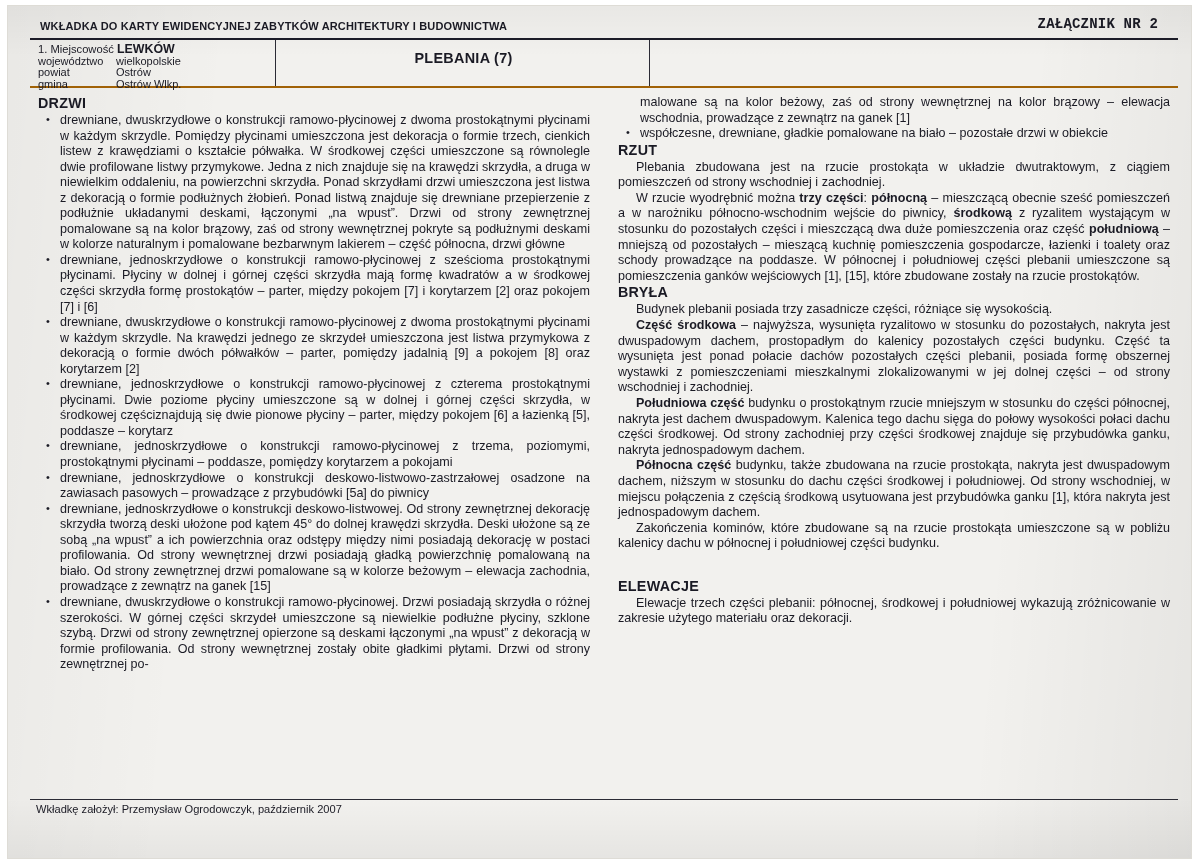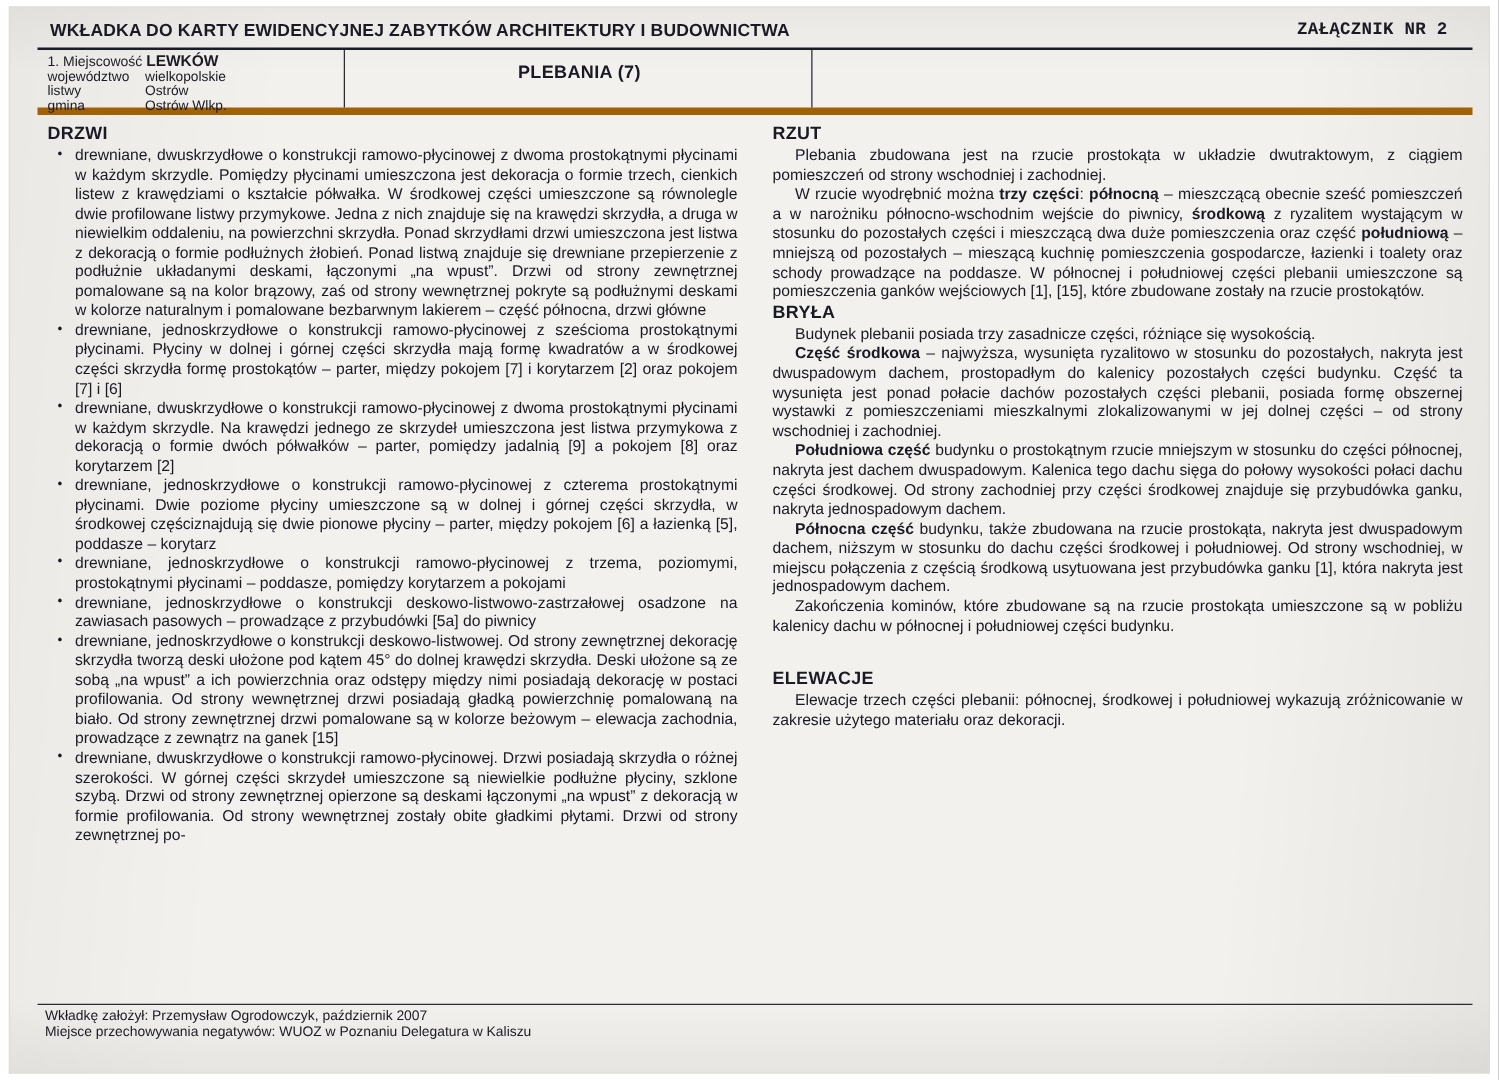--- a/index.html
+++ b/index.html
@@ -45,21 +45,21 @@
   }
 
   
   .doc-header {
     display: flex;
     align-items: flex-end;
     justify-content: space-between;
     padding: 6px 8px 5px 10px;
   }
   .doc-title {
-    font-size: 14px;
+    font-size: 11px;
     font-weight: bold;
     letter-spacing: 0.15px;
   }
   .doc-annex {
     font-size: 14px;
     font-weight: bold;
     letter-spacing: 0.2px;
     padding-right: 12px;
     font-family: Liberation Mono, monospace;
   }
@@ -67,21 +67,21 @@
   .rule-thick {
     height: 2px;
     background: #1c1c28;
     margin: 1px 0 0 0;
   }
 
   
   .info-table {
     display: flex;
     height: 46px;
-    border-bottom: 6px solid #a16207;
+    border-bottom: 2px solid #a16207;
   }
   .info-cell {
     position: relative;
     padding: 3px 6px 0 8px;
     box-sizing: border-box;
   }
   .cell-1 { width: 246px; border-right: 1px solid #2b2b35; }
   .cell-2 { width: 374px; border-right: 1px solid #2b2b35; }
   .cell-3 { flex: 1; }
 
@@ -191,21 +191,21 @@
       <div class="info-cell cell-1">
         <div class="cell-head">
           <span>1. Miejscowość</span>
           <b>LEWKÓW</b>
         </div>
         <div class="kv">
           <span class="k">województwo</span>
           <span class="v">wielkopolskie</span>
         </div>
         <div class="kv">
-          <span class="k">listwy</span>
+          <span class="k">powiat</span>
           <span class="v">Ostrów</span>
         </div>
         <div class="kv">
           <span class="k">gmina</span>
           <span class="v">Ostrów Wlkp.</span>
         </div>
       </div>
 
       <div class="info-cell cell-2">
         <div class="cell-big">PLEBANIA (7)</div>
@@ -223,37 +223,40 @@
           <li>drewniane, dwuskrzydłowe o konstrukcji ramowo-płycinowej z dwoma prostokątnymi płycinami w każdym skrzydle. Na krawędzi jednego ze skrzydeł umieszczona jest listwa przymykowa z dekoracją o formie dwóch półwałków – parter, pomiędzy jadalnią [9] a pokojem [8] oraz korytarzem [2]</li>
           <li>drewniane, jednoskrzydłowe o konstrukcji ramowo-płycinowej z czterema prostokątnymi płycinami. Dwie poziome płyciny umieszczone są w dolnej i górnej części skrzydła, w środkowej częściznajdują się dwie pionowe płyciny – parter, między pokojem [6] a łazienką [5], poddasze – korytarz</li>
           <li>drewniane, jednoskrzydłowe o konstrukcji ramowo-płycinowej z trzema, poziomymi, prostokątnymi płycinami – poddasze, pomiędzy korytarzem a pokojami</li>
           <li>drewniane, jednoskrzydłowe o konstrukcji deskowo-listwowo-zastrzałowej osadzone na zawiasach pasowych – prowadzące z przybudówki [5a] do piwnicy</li>
           <li>drewniane, jednoskrzydłowe o konstrukcji deskowo-listwowej. Od strony zewnętrznej dekorację skrzydła tworzą deski ułożone pod kątem 45° do dolnej krawędzi skrzydła. Deski ułożone są ze sobą „na wpust” a ich powierzchnia oraz odstępy między nimi posiadają dekorację w postaci profilowania. Od strony wewnętrznej drzwi posiadają gładką powierzchnię pomalowaną na biało. Od strony zewnętrznej drzwi pomalowane są w kolorze beżowym – elewacja zachodnia, prowadzące z zewnątrz na ganek [15]</li>
           <li>drewniane, dwuskrzydłowe o konstrukcji ramowo-płycinowej. Drzwi posiadają skrzydła o różnej szerokości. W górnej części skrzydeł umieszczone są niewielkie podłużne płyciny, szklone szybą. Drzwi od strony zewnętrznej opierzone są deskami łączonymi „na wpust” z dekoracją w formie profilowania. Od strony wewnętrznej zostały obite gładkimi płytami. Drzwi od strony zewnętrznej po-</li>
         </ul>
       </div>
 
       <div class="col col-right">
+        <ul class="bullets">
+          <li class="nobullet">malowane są na kolor beżowy, zaś od strony wewnętrznej na kolor brązowy – elewacja wschodnia, prowadzące z zewnątrz na ganek [1]</li>
+          <li>współczesne, drewniane, gładkie pomalowane na biało – pozostałe drzwi w obiekcie</li>
+        </ul>
 
         <h2 class="sec spaced">RZUT</h2>
         <p class="para">Plebania zbudowana jest na rzucie prostokąta w układzie dwutraktowym, z ciągiem pomieszczeń od strony wschodniej i zachodniej.</p>
         <p class="para"><span>W rzucie wyodrębnić można </span><b class="inl">trzy części</b><span>: </span><b class="inl">północną</b><span> – mieszczącą obecnie sześć pomieszczeń a w narożniku północno-wschodnim wejście do piwnicy, </span><b class="inl">środkową</b><span> z ryzalitem wystającym w stosunku do pozostałych części i mieszczącą dwa duże pomieszczenia oraz część </span><b class="inl">południową</b><span> – mniejszą od pozostałych – mieszącą kuchnię pomieszczenia gospodarcze, łazienki i toalety oraz schody prowadzące na poddasze. W północnej i południowej części plebanii umieszczone są pomieszczenia ganków wejściowych [1], [15], które zbudowane zostały na rzucie prostokątów.</span></p>
 
         <h2 class="sec spaced">BRYŁA</h2>
         <p class="para">Budynek plebanii posiada trzy zasadnicze części, różniące się wysokością.</p>
         <p class="para"><b class="inl">Część środkowa</b><span> – najwyższa, wysunięta ryzalitowo w stosunku do pozostałych, nakryta jest dwuspadowym dachem, prostopadłym do kalenicy pozostałych części budynku. Część ta wysunięta jest ponad połacie dachów pozostałych części plebanii, posiada formę obszernej wystawki z pomieszczeniami mieszkalnymi zlokalizowanymi w jej dolnej części – od strony wschodniej i zachodniej.</span></p>
         <p class="para"><b class="inl">Południowa część</b><span> budynku o prostokątnym rzucie mniejszym w stosunku do części północnej, nakryta jest dachem dwuspadowym. Kalenica tego dachu sięga do połowy wysokości połaci dachu części środkowej. Od strony zachodniej przy części środkowej znajduje się przybudówka ganku, nakryta jednospadowym dachem.</span></p>
         <p class="para"><b class="inl">Północna część</b><span> budynku, także zbudowana na rzucie prostokąta, nakryta jest dwuspadowym dachem, niższym w stosunku do dachu części środkowej i południowej. Od strony wschodniej, w miejscu połączenia z częścią środkową usytuowana jest przybudówka ganku [1], która nakryta jest jednospadowym dachem.</span></p>
         <p class="para">Zakończenia kominów, które zbudowane są na rzucie prostokąta umieszczone są w pobliżu kalenicy dachu w północnej i południowej części budynku.</p>
 
         <h2 class="sec spaced-lg">ELEWACJE</h2>
         <p class="para">Elewacje trzech części plebanii: północnej, środkowej i południowej wykazują zróżnicowanie w zakresie użytego materiału oraz dekoracji.</p>
       </div>
     </div>
 
     <div class="footer-rule"></div>
     <div class="footer">
       <div>Wkładkę założył:  Przemysław Ogrodowczyk, październik 2007</div>
-      <div>Miejsce przechowywania negatywów: WUOZ w Poznaniu Delegatura w Kaliszu</div>
     </div>
 
   </div>
 </div>
 
 </body></html>

